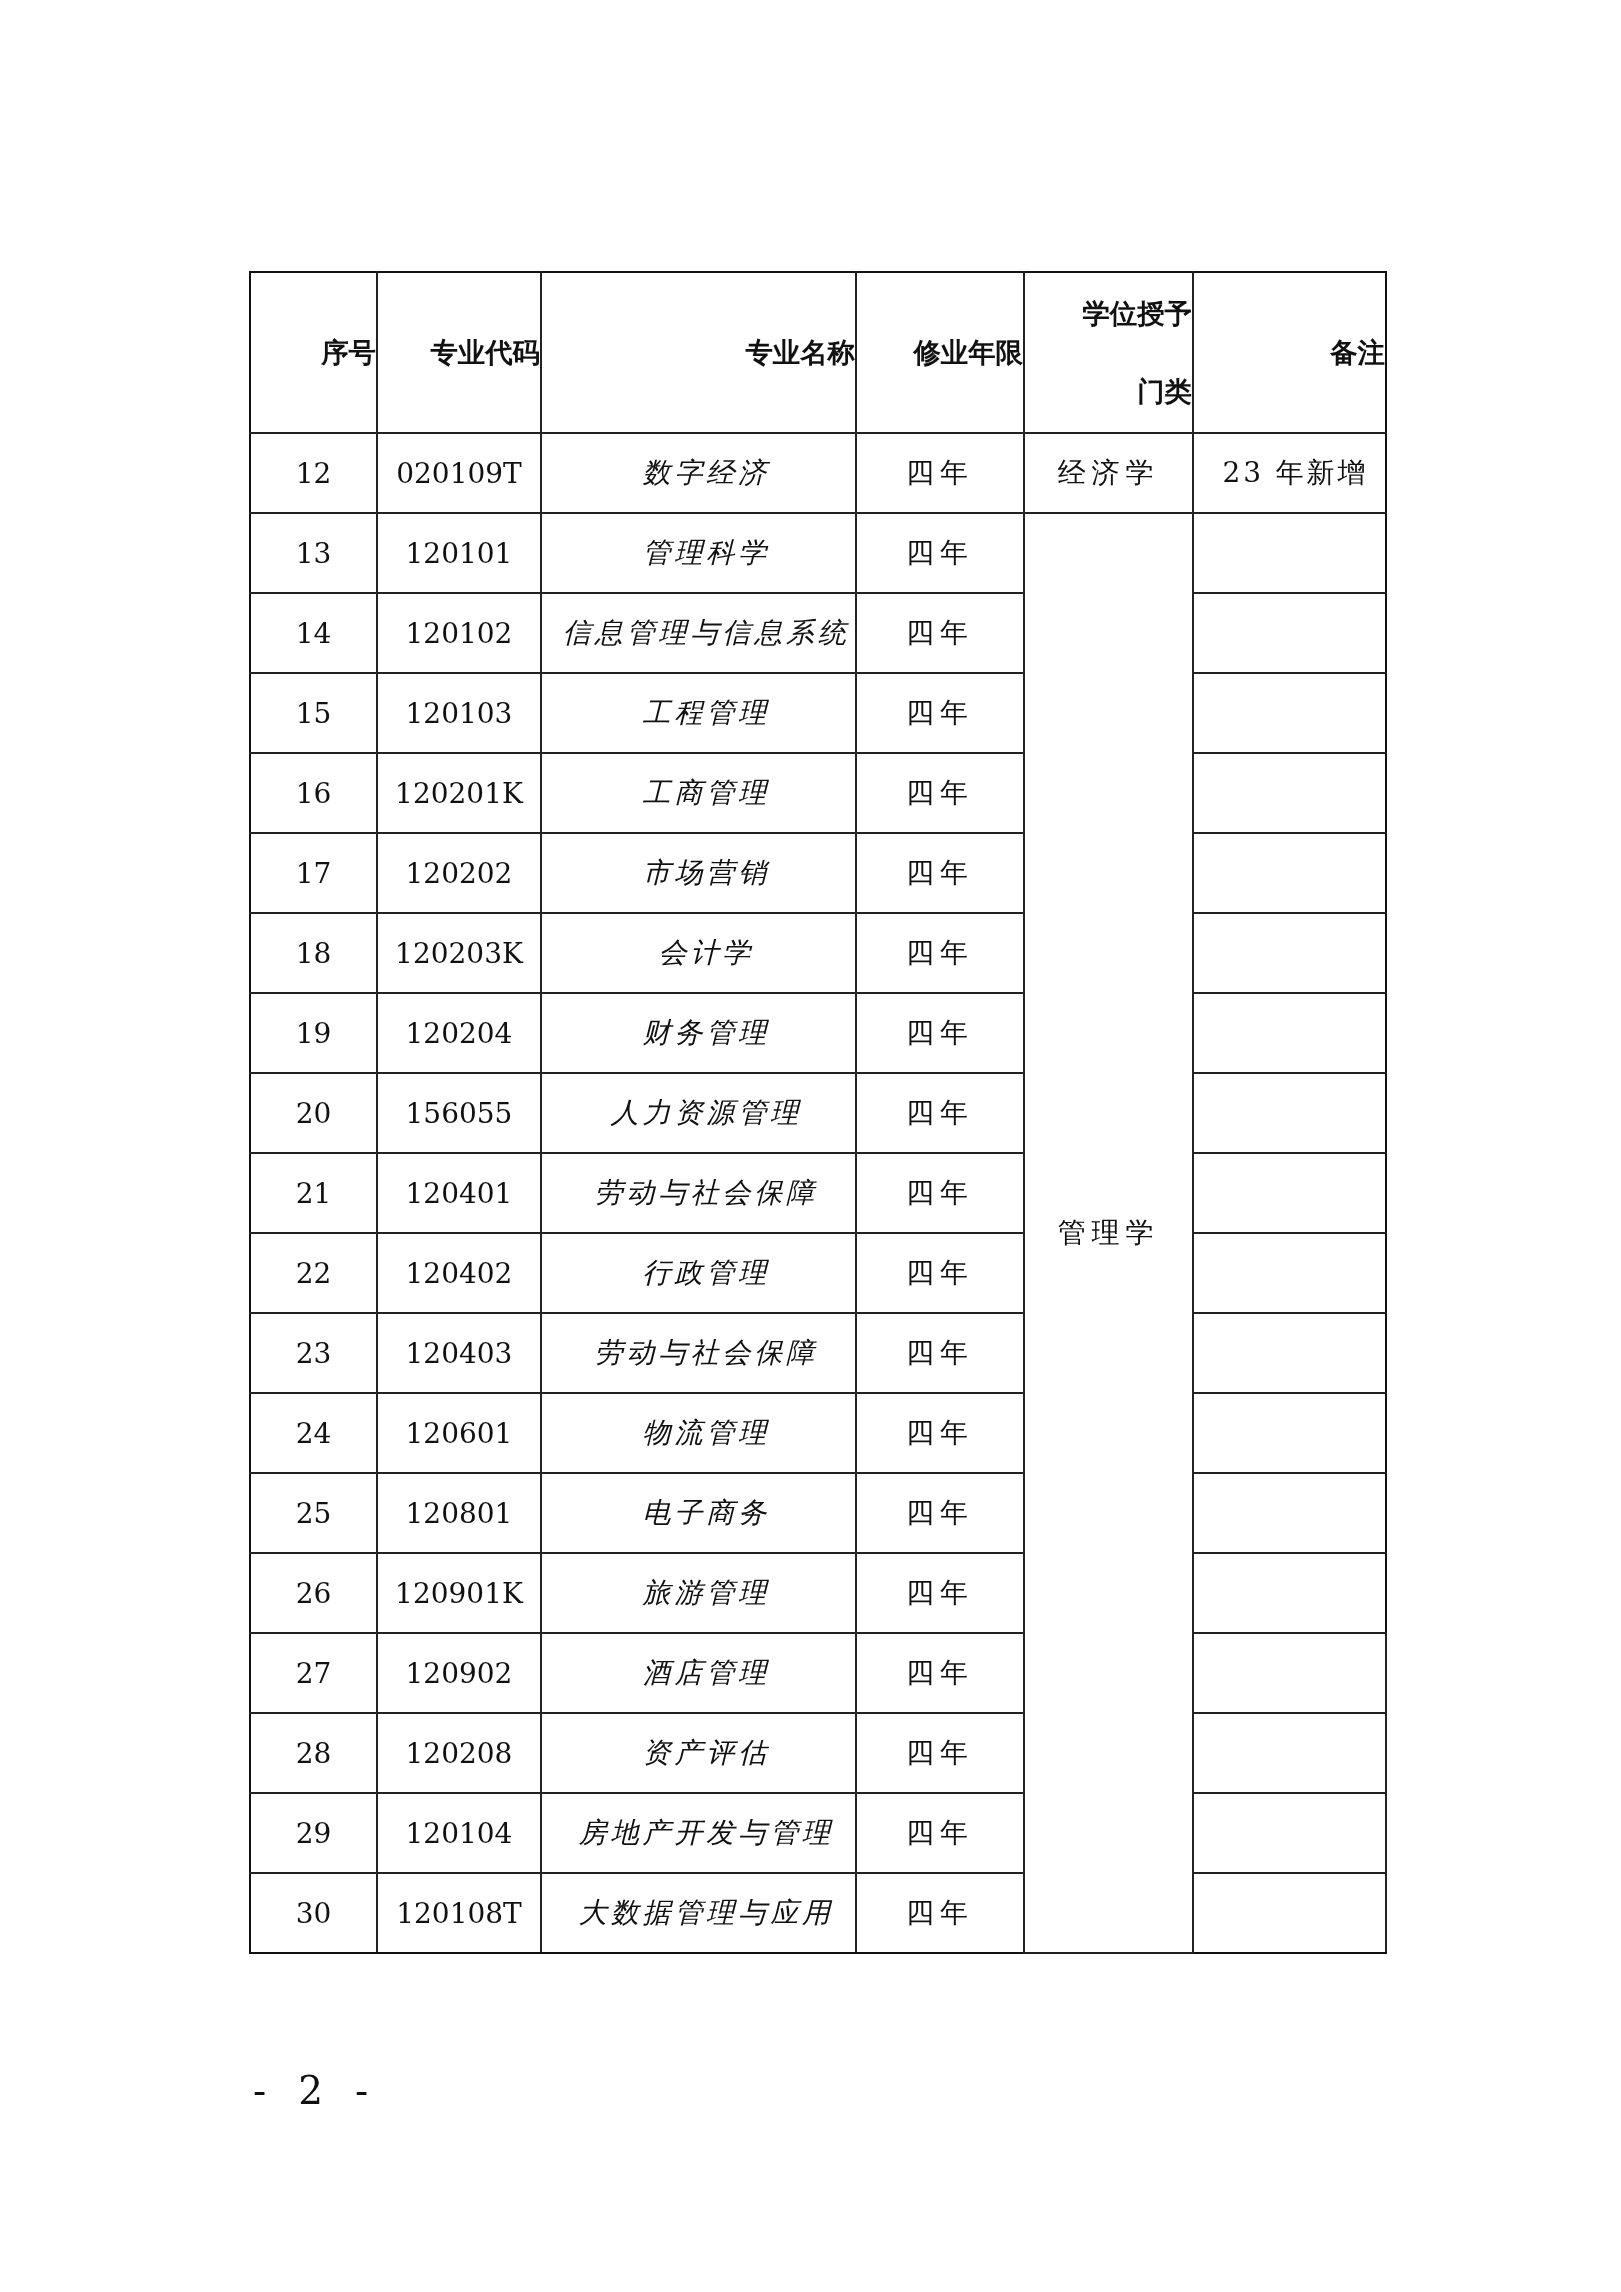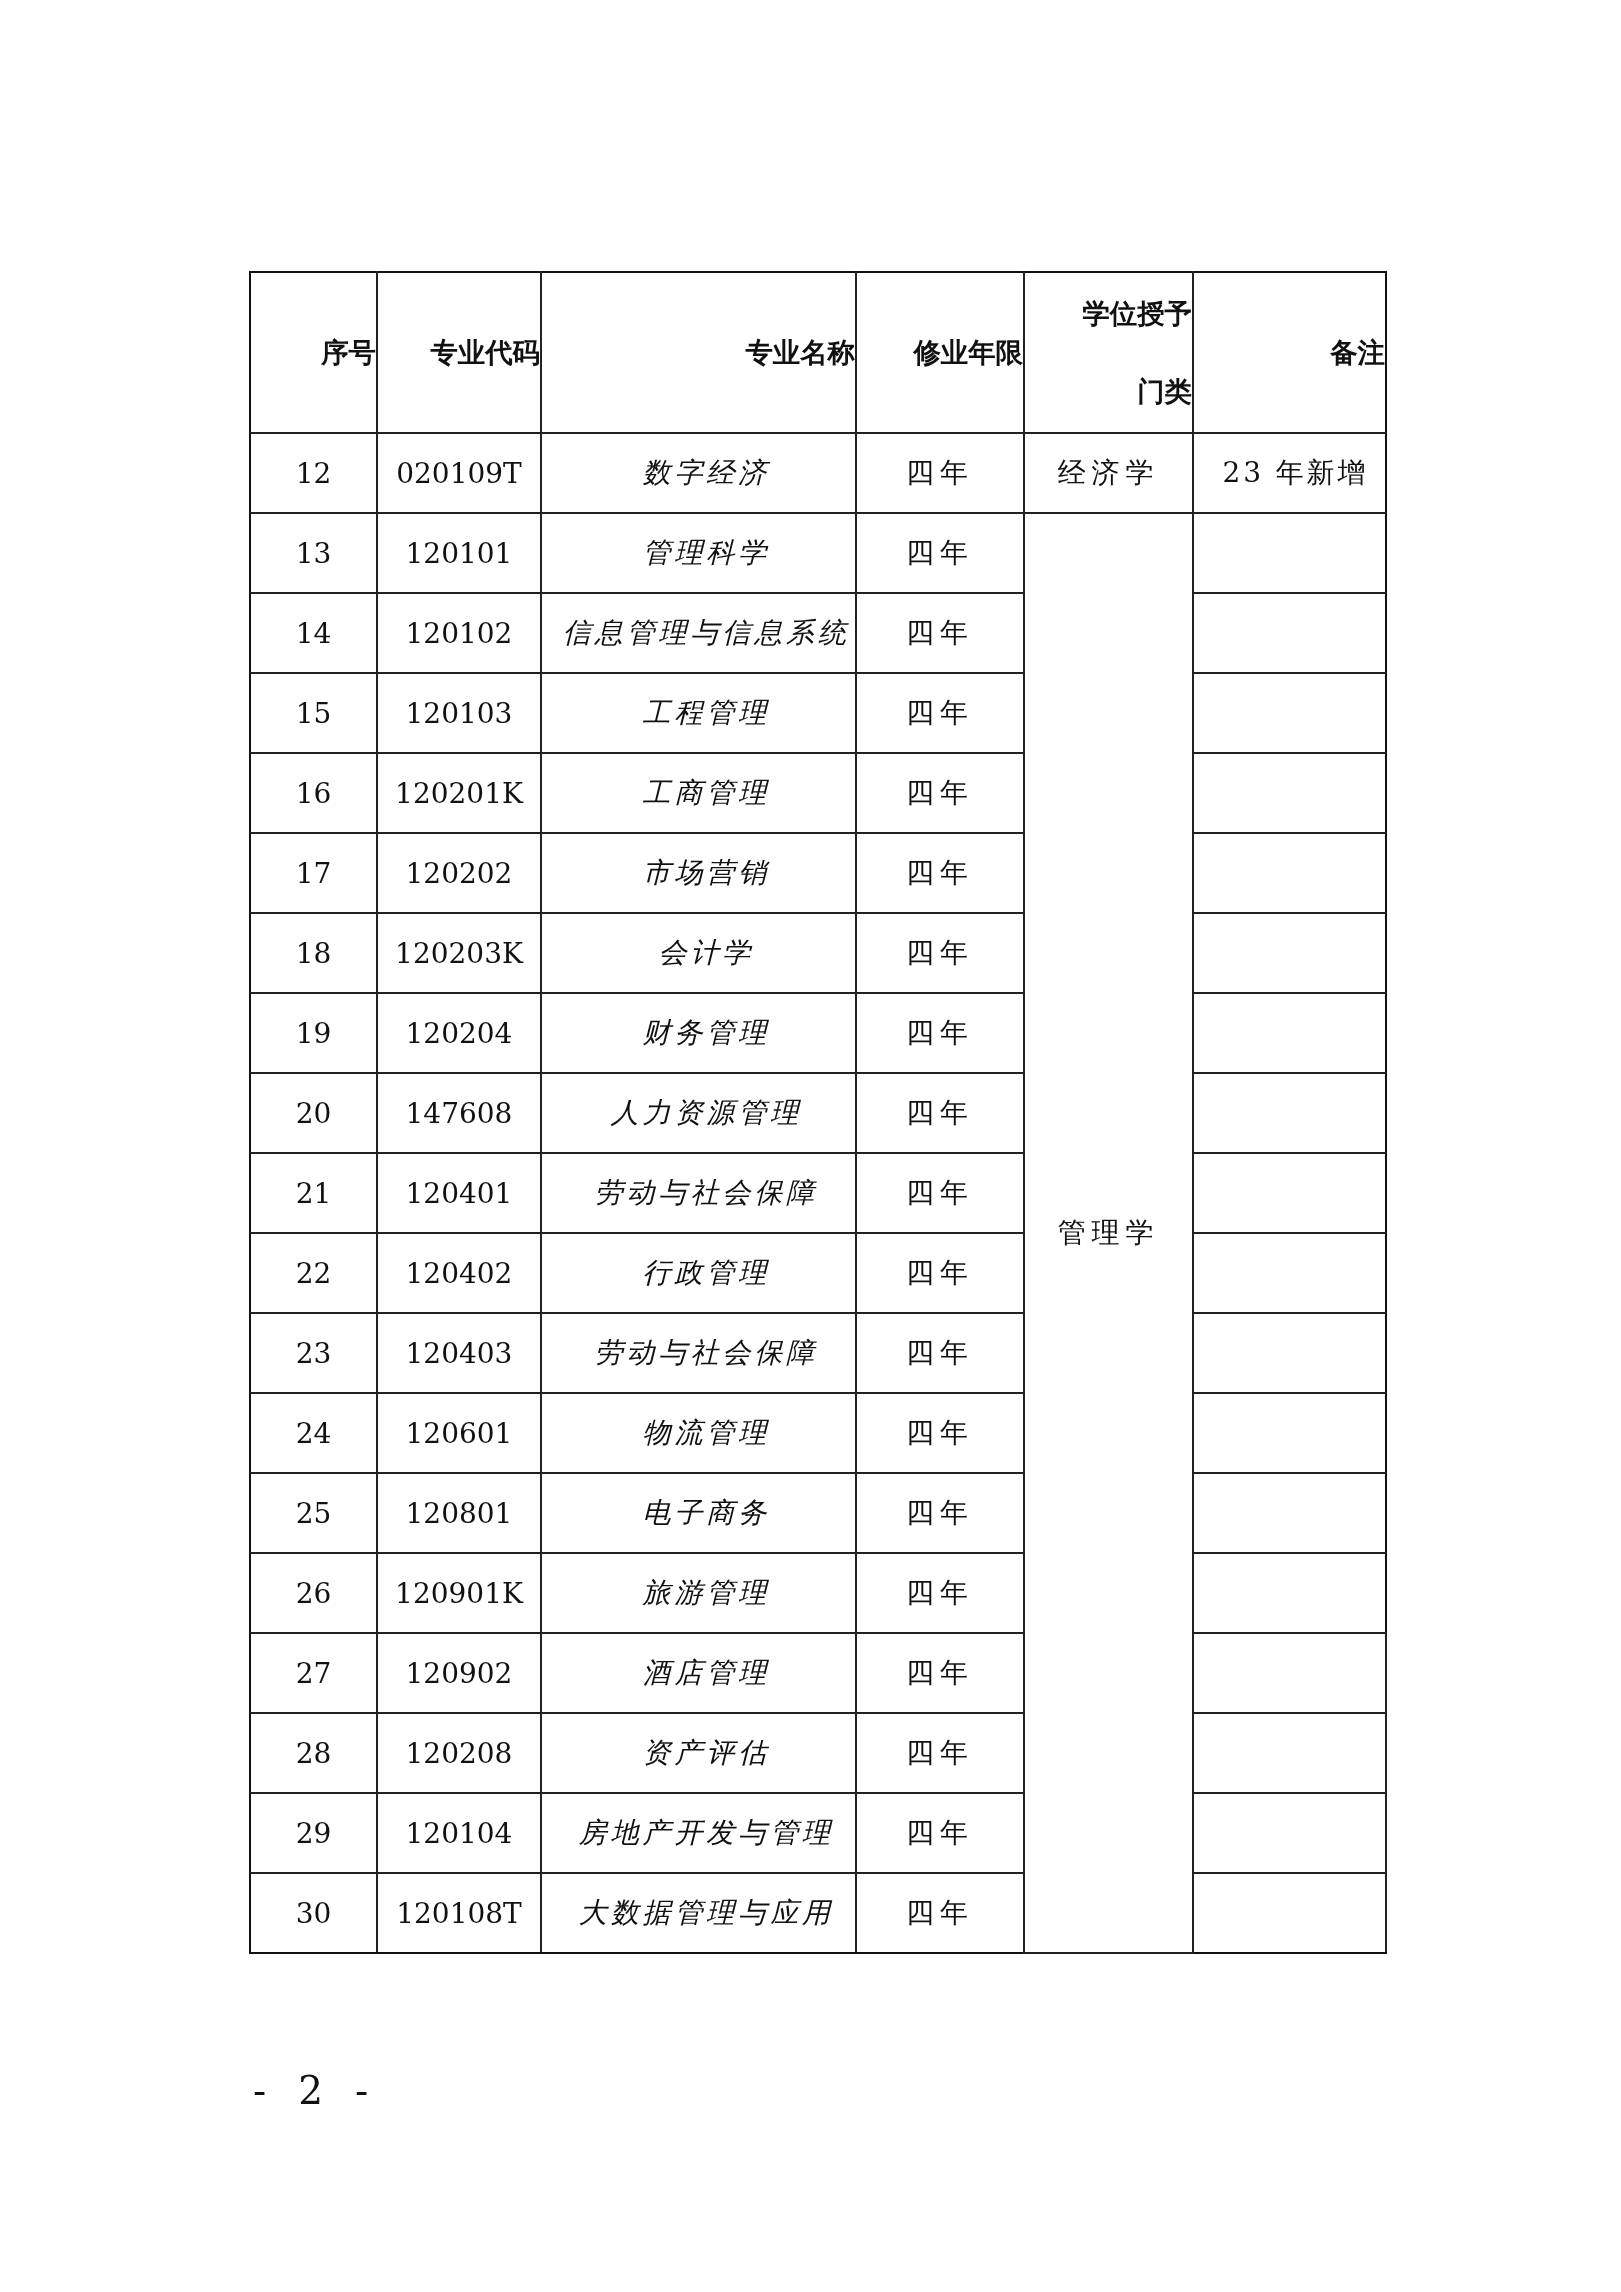--- a/index.html
+++ b/index.html
@@ -102,21 +102,21 @@
         </tr>
         <tr>
           <td class="outer-left">19</td>
           <td>120204</td>
           <td class="name">财务管理</td>
           <td class="years">四年</td>
           <td class="remark outer-right-thick"></td>
         </tr>
         <tr>
           <td class="outer-left">20</td>
-          <td>147608</td>
+          <td>156055</td>
           <td class="name">人力资源管理</td>
           <td class="years">四年</td>
           <td class="remark outer-right-thick"></td>
         </tr>
         <tr>
           <td class="outer-left">21</td>
           <td>120401</td>
           <td class="name">劳动与社会保障</td>
           <td class="years">四年</td>
           <td class="remark outer-right-thick"></td>

